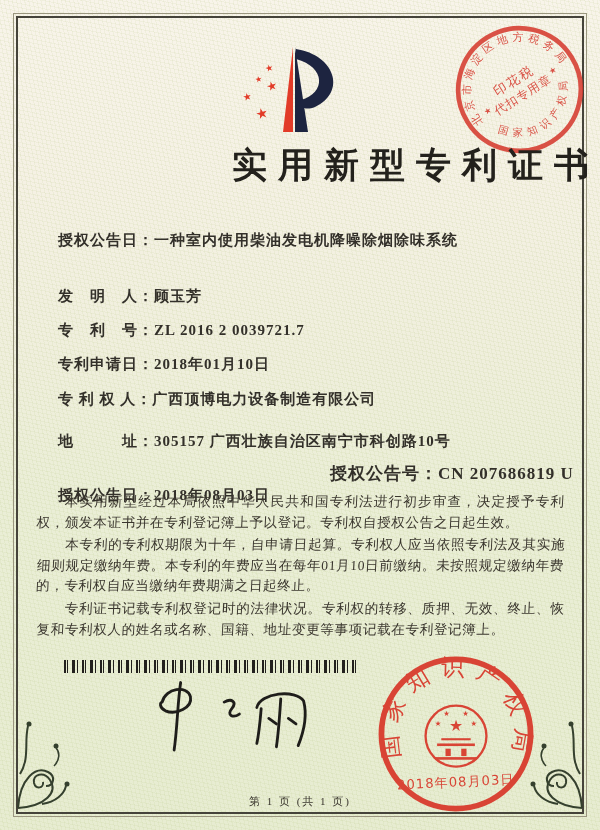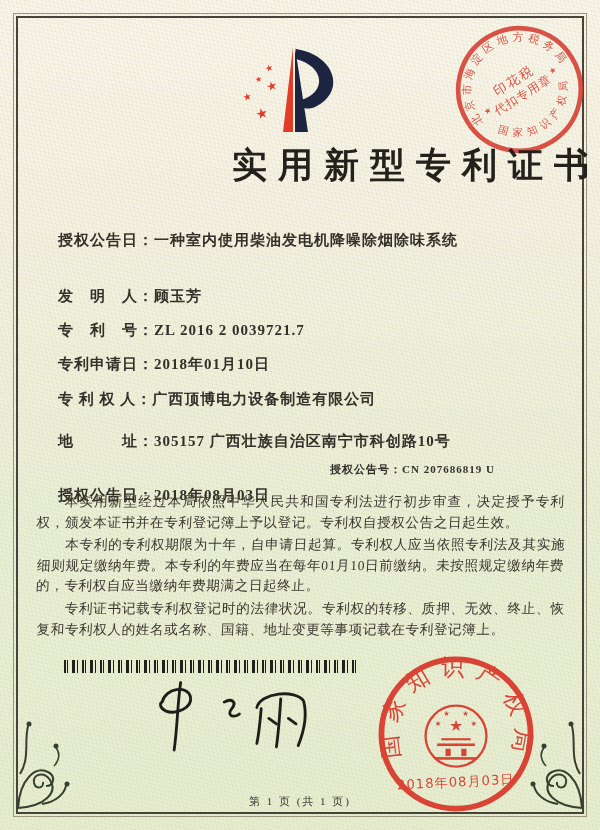--- a/index.html
+++ b/index.html
@@ -16,21 +16,21 @@
   }
   .frame-outer{position:absolute;inset:13px;border:1px solid #9a967f;pointer-events:none;}
   .frame-inner{position:absolute;inset:16px;border:2px solid #45433a;pointer-events:none;}
   .cert-no{position:absolute;left:74px;top:56px;font-size:15px;letter-spacing:3px;font-weight:bold;color:#34312b;}
   .logo{position:absolute;left:222px;top:40px;}
   .seal-top{position:absolute;left:452px;top:22px;opacity:.88;}
   .title{position:absolute;left:0;right:0;top:142px;text-align:right;font-size:35px;font-weight:bold;letter-spacing:11px;color:#23211c;}
   .field-row{position:absolute;left:58px;font-size:15px;letter-spacing:1px;white-space:nowrap;font-weight:bold;color:#33302a;}
   .f0{top:231px}.f1{top:287px}.f2{top:321px}.f3{top:355px}.f4{top:390px}.f5{top:432px}
   .grant-left{position:absolute;left:58px;top:462px;font-size:15px;letter-spacing:1px;font-weight:bold;color:#33302a;margin-top:24px;}
-  .grant-right{position:absolute;left:330px;top:462px;font-size:11px;letter-spacing:1px;font-weight:bold;color:#33302a;}
+  .grant-right{position:absolute;left:330px;top:462px;font-size:17px;letter-spacing:1px;font-weight:bold;color:#33302a;}
   .body-text{position:absolute;left:37px;right:36px;top:492px;}
   .body-text p{margin:0 0 2px 0;font-size:13.6px;line-height:1.52;text-indent:2em;letter-spacing:.6px;text-align:justify;color:#3a362e;transform:skewX(-3deg);}
   .barcode{position:absolute;left:64px;top:660px;width:296px;height:13px;
     background:repeating-linear-gradient(90deg,#22201d 0 2px,transparent 2px 3px,#22201d 3px 4px,transparent 4px 8px,#22201d 8px 11px,transparent 11px 13px,#22201d 13px 14px,transparent 14px 18px);}
   .signer{position:absolute;left:75px;top:702px;font-family:"Liberation Sans","DejaVu Sans",sans-serif;font-size:15px;font-weight:bold;color:#2e2c27;line-height:1.9;}
   .signature{position:absolute;left:148px;top:668px;}
   .seal-bottom{position:absolute;left:372px;top:650px;opacity:.93;}
   .footer{position:absolute;left:0;right:0;top:794px;text-align:center;font-size:11px;letter-spacing:2px;color:#3a362e;}
   .flourish{position:absolute;bottom:14px;}
   .flourish.right{right:14px;}

